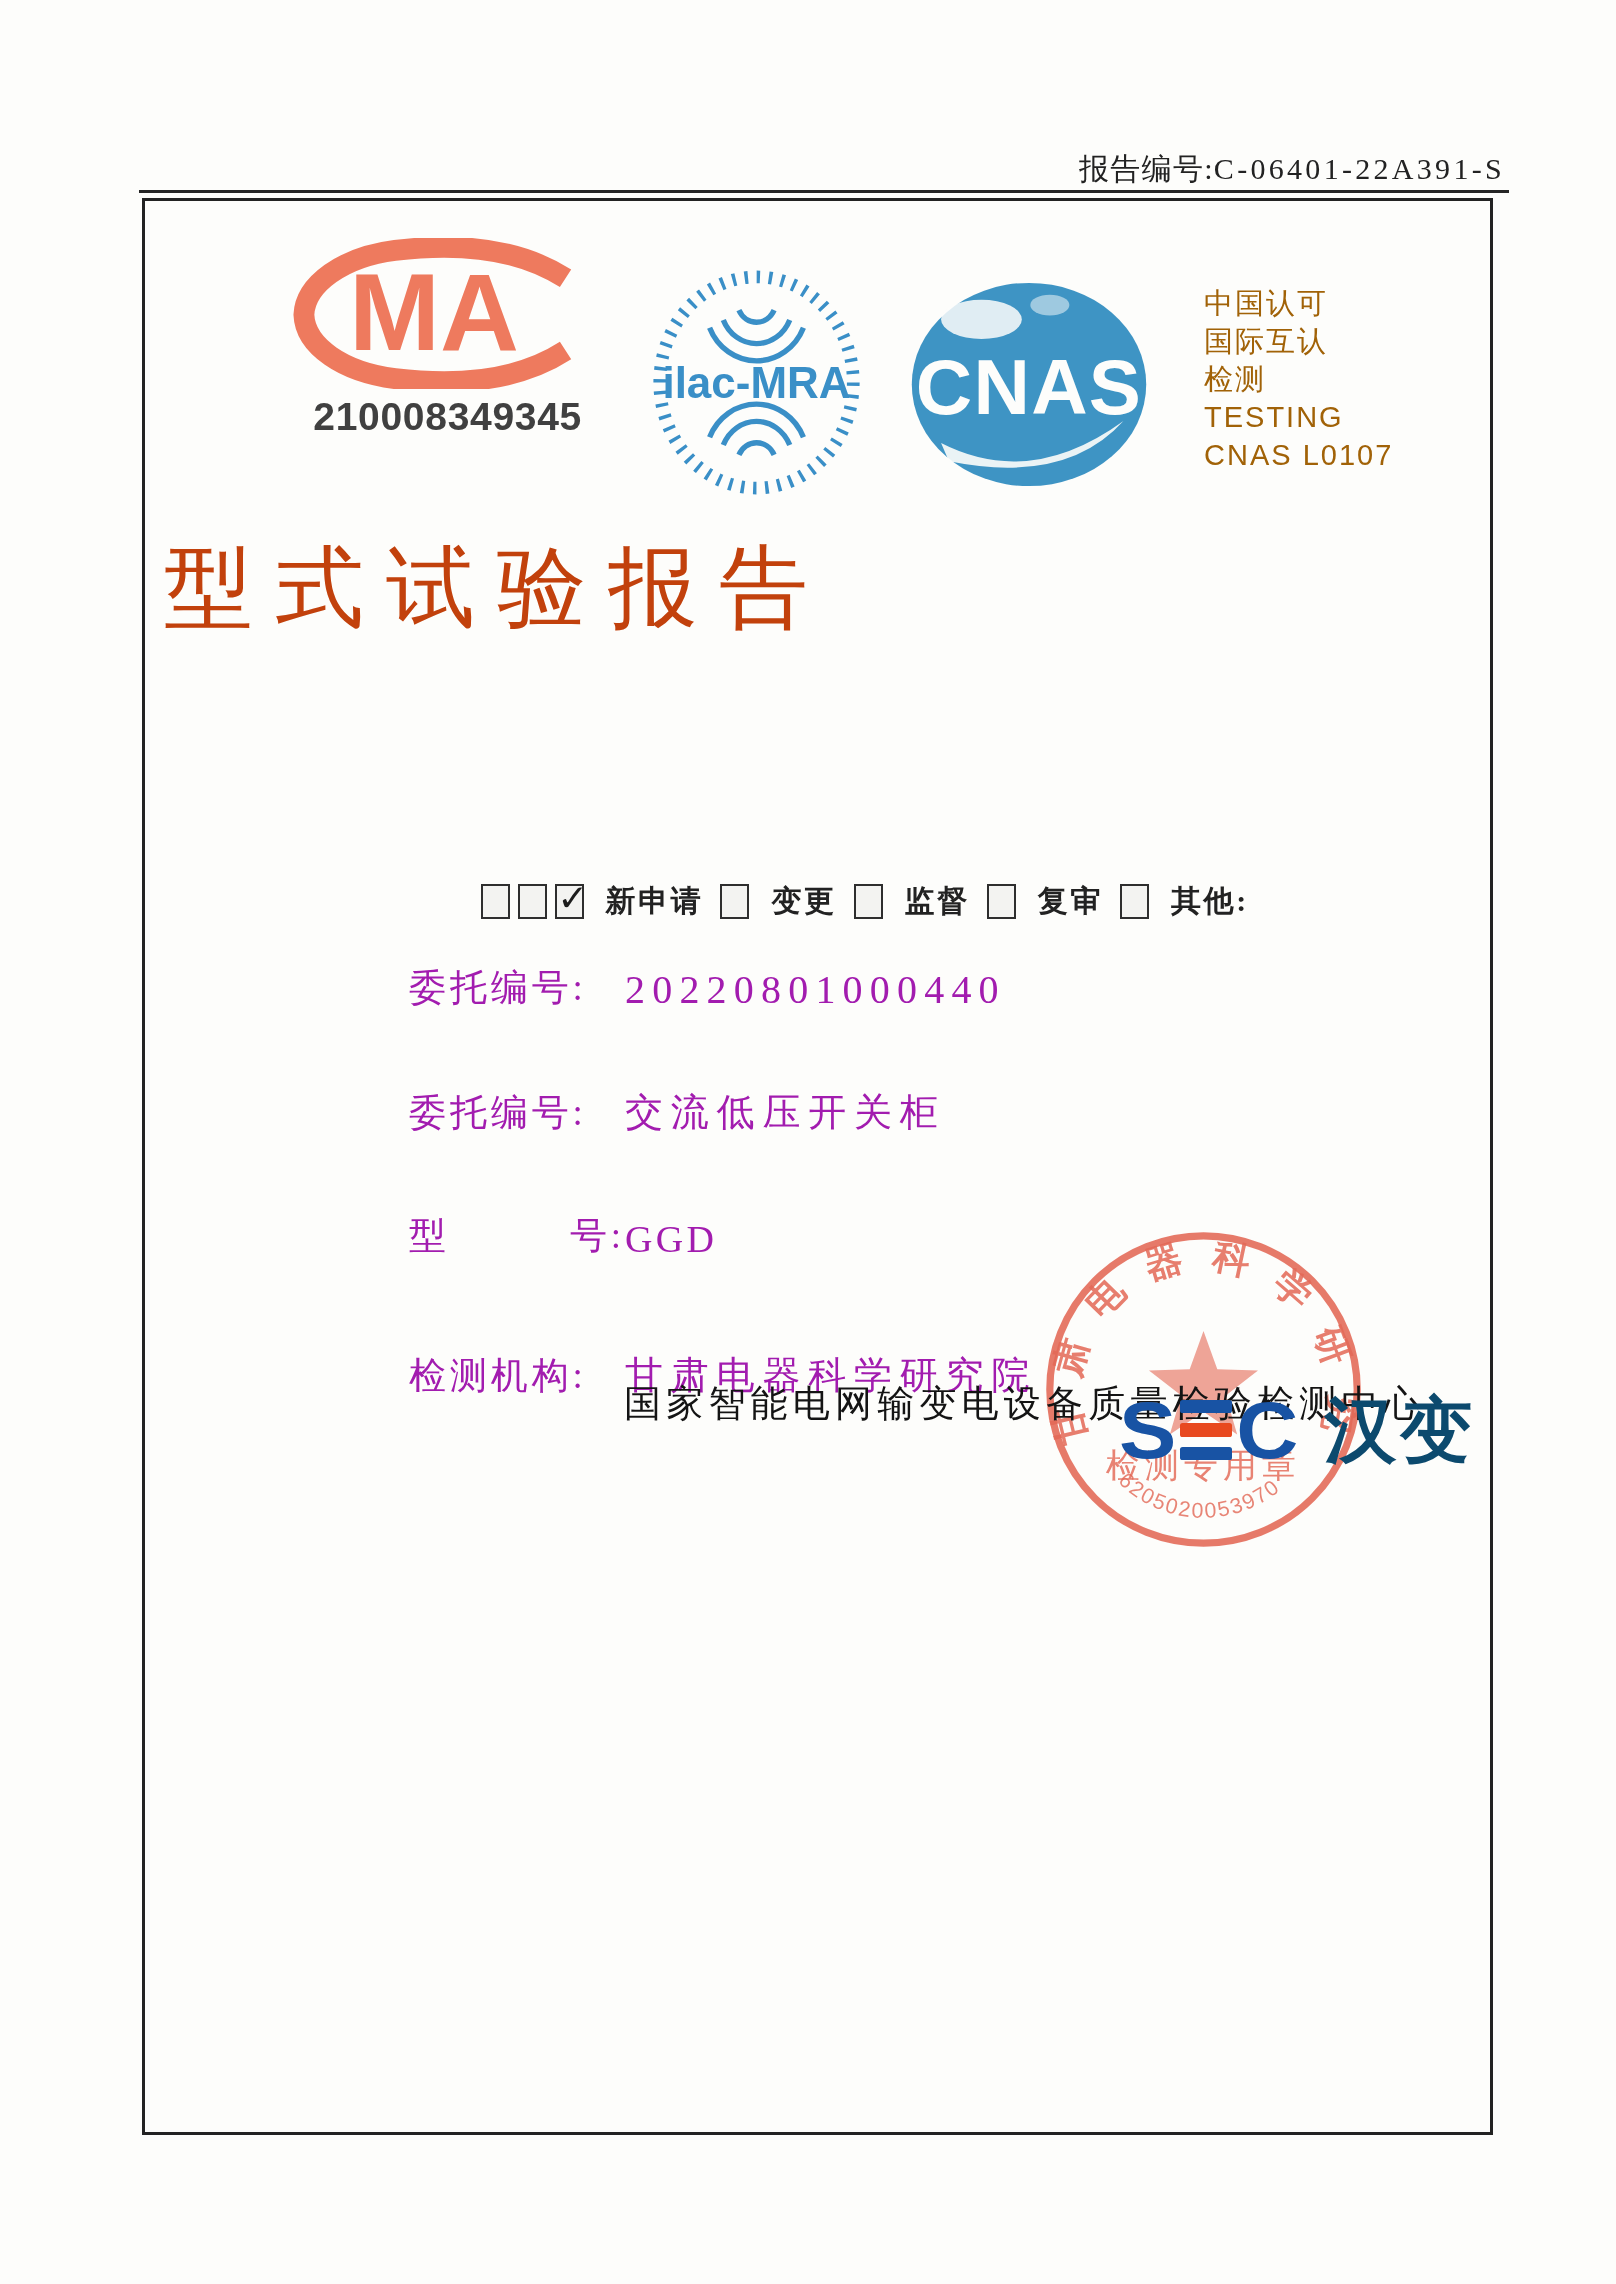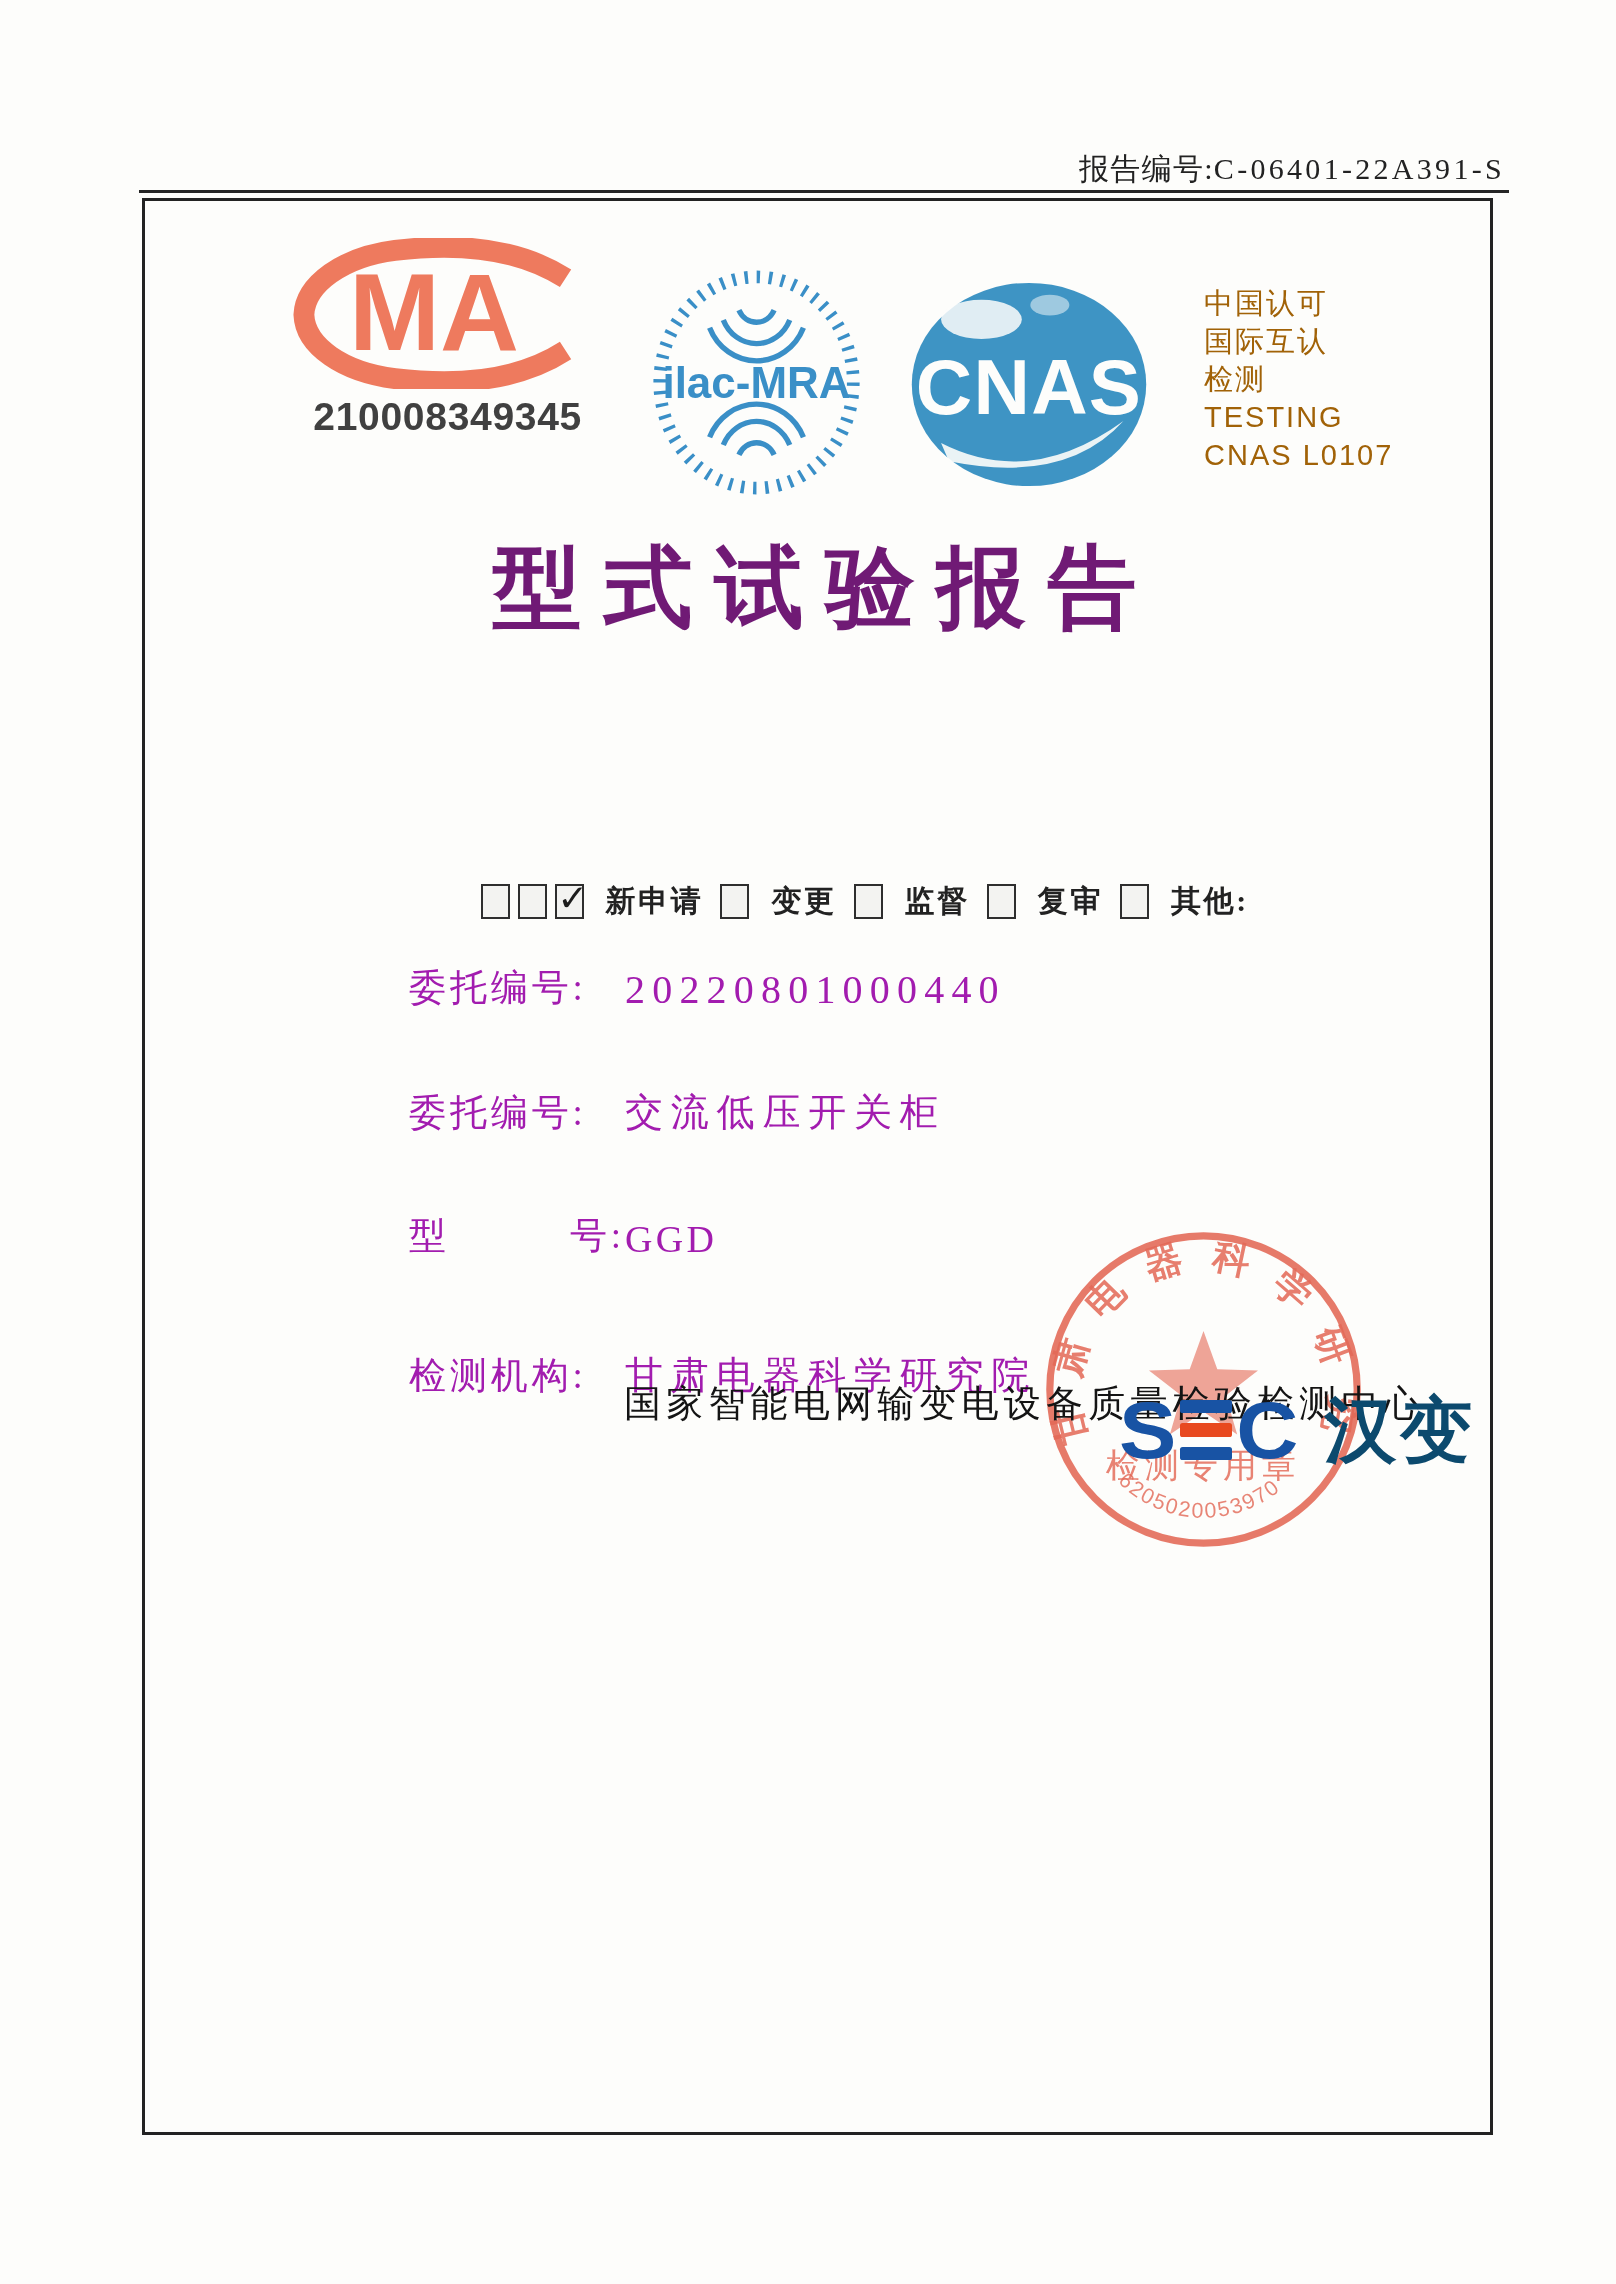--- a/index.html
+++ b/index.html
@@ -45,22 +45,21 @@
     left:1158px;top:284px;width:280px;
     color:#a16207;font-size:29px;line-height:38px;
     font-family:"Liberation Sans","DejaVu Sans",sans-serif;
     letter-spacing:2px;
     margin-left:46px;
   }
 
   
   .page-title{
     left:142px;top:528px;width:1345px;
-    text-align:center;
-    font-size:89px;font-weight:700;color:#701a75;
+    font-size:89px;font-weight:400;color:#c2410c;
     letter-spacing:22px;text-indent:22px;
     font-family:"Liberation Serif","DejaVu Serif",serif;
     white-space:nowrap;
   }
 
   
   .cb-row{
     left:481px;top:881px;display:flex;align-items:center;
     font-size:30px;color:#222;white-space:nowrap;
   }

